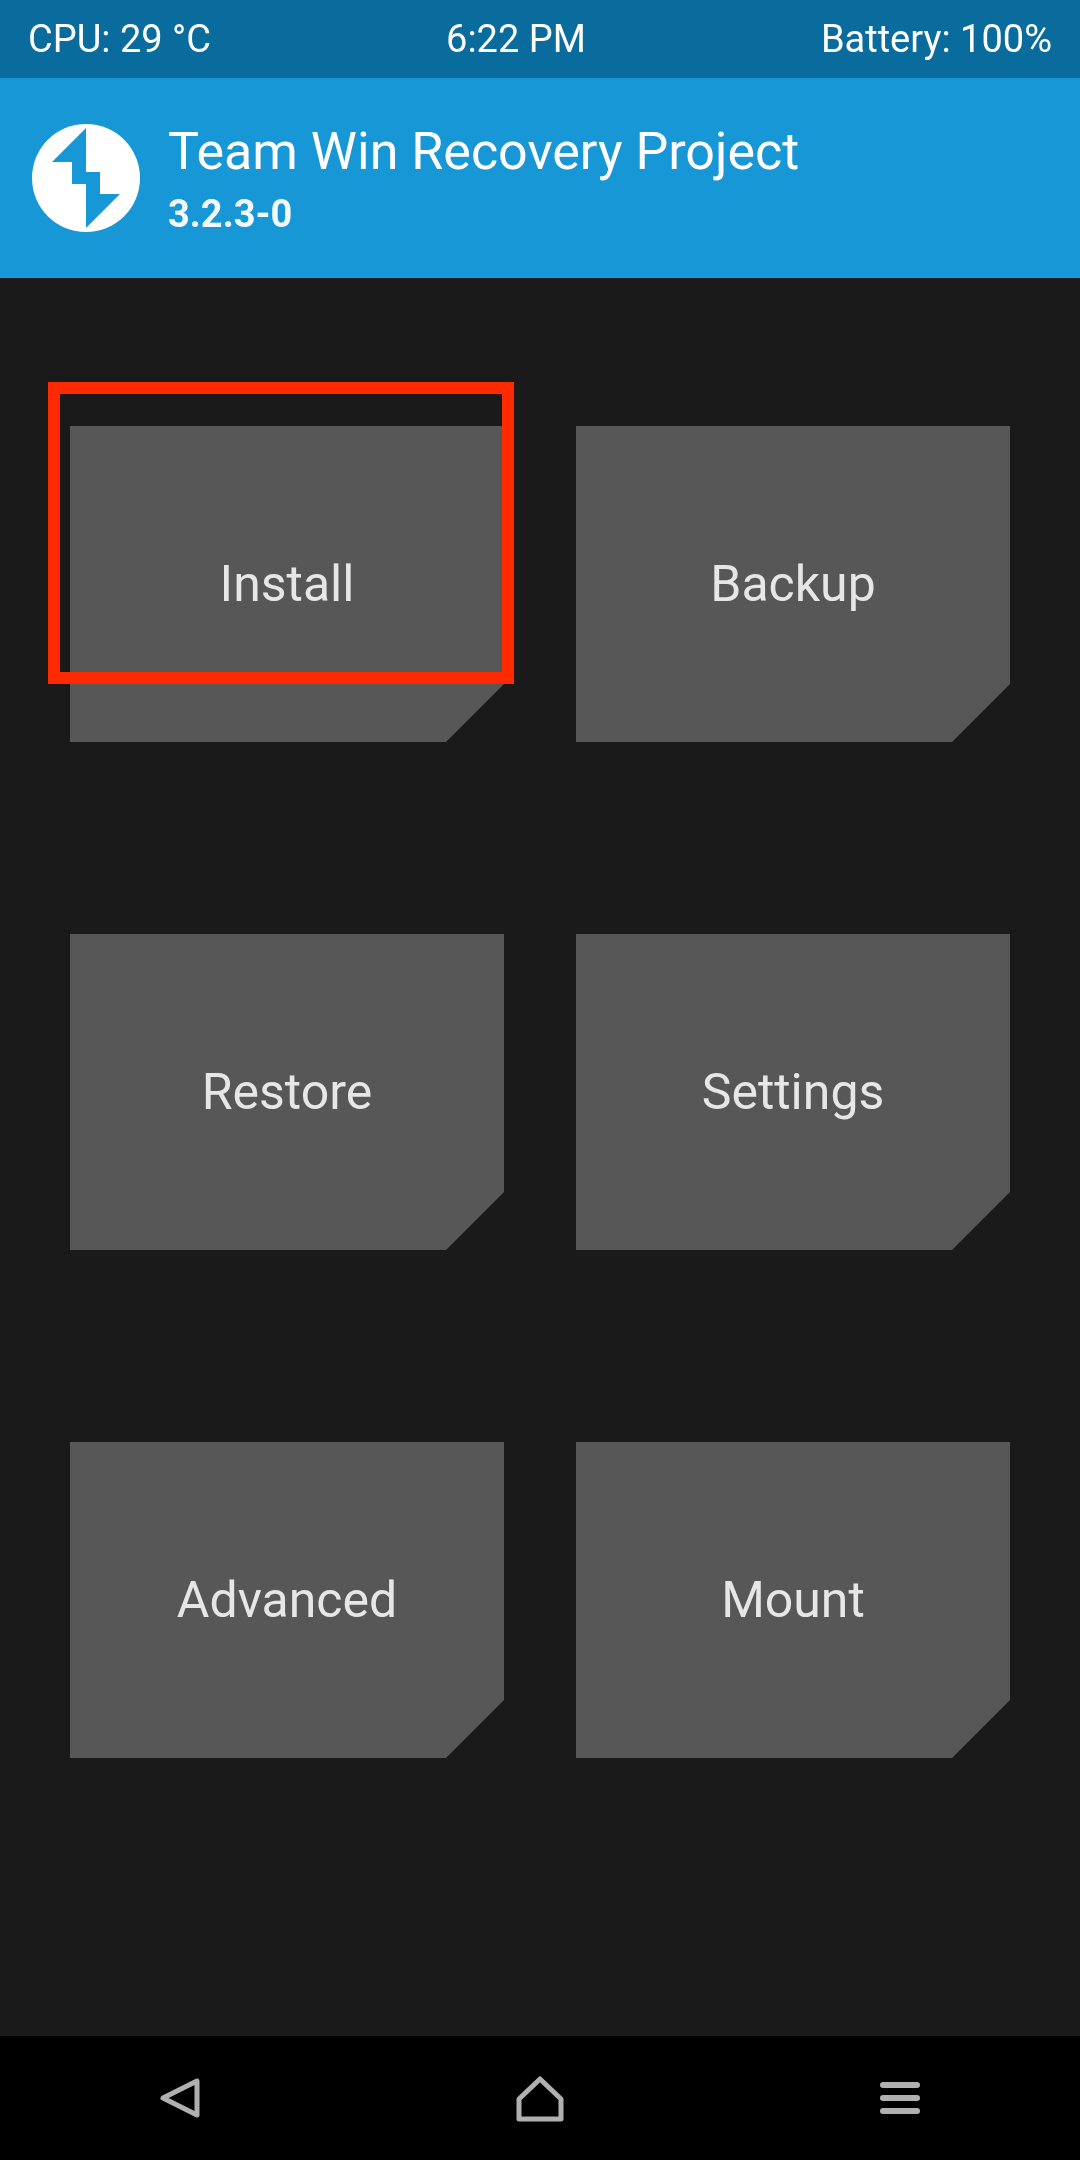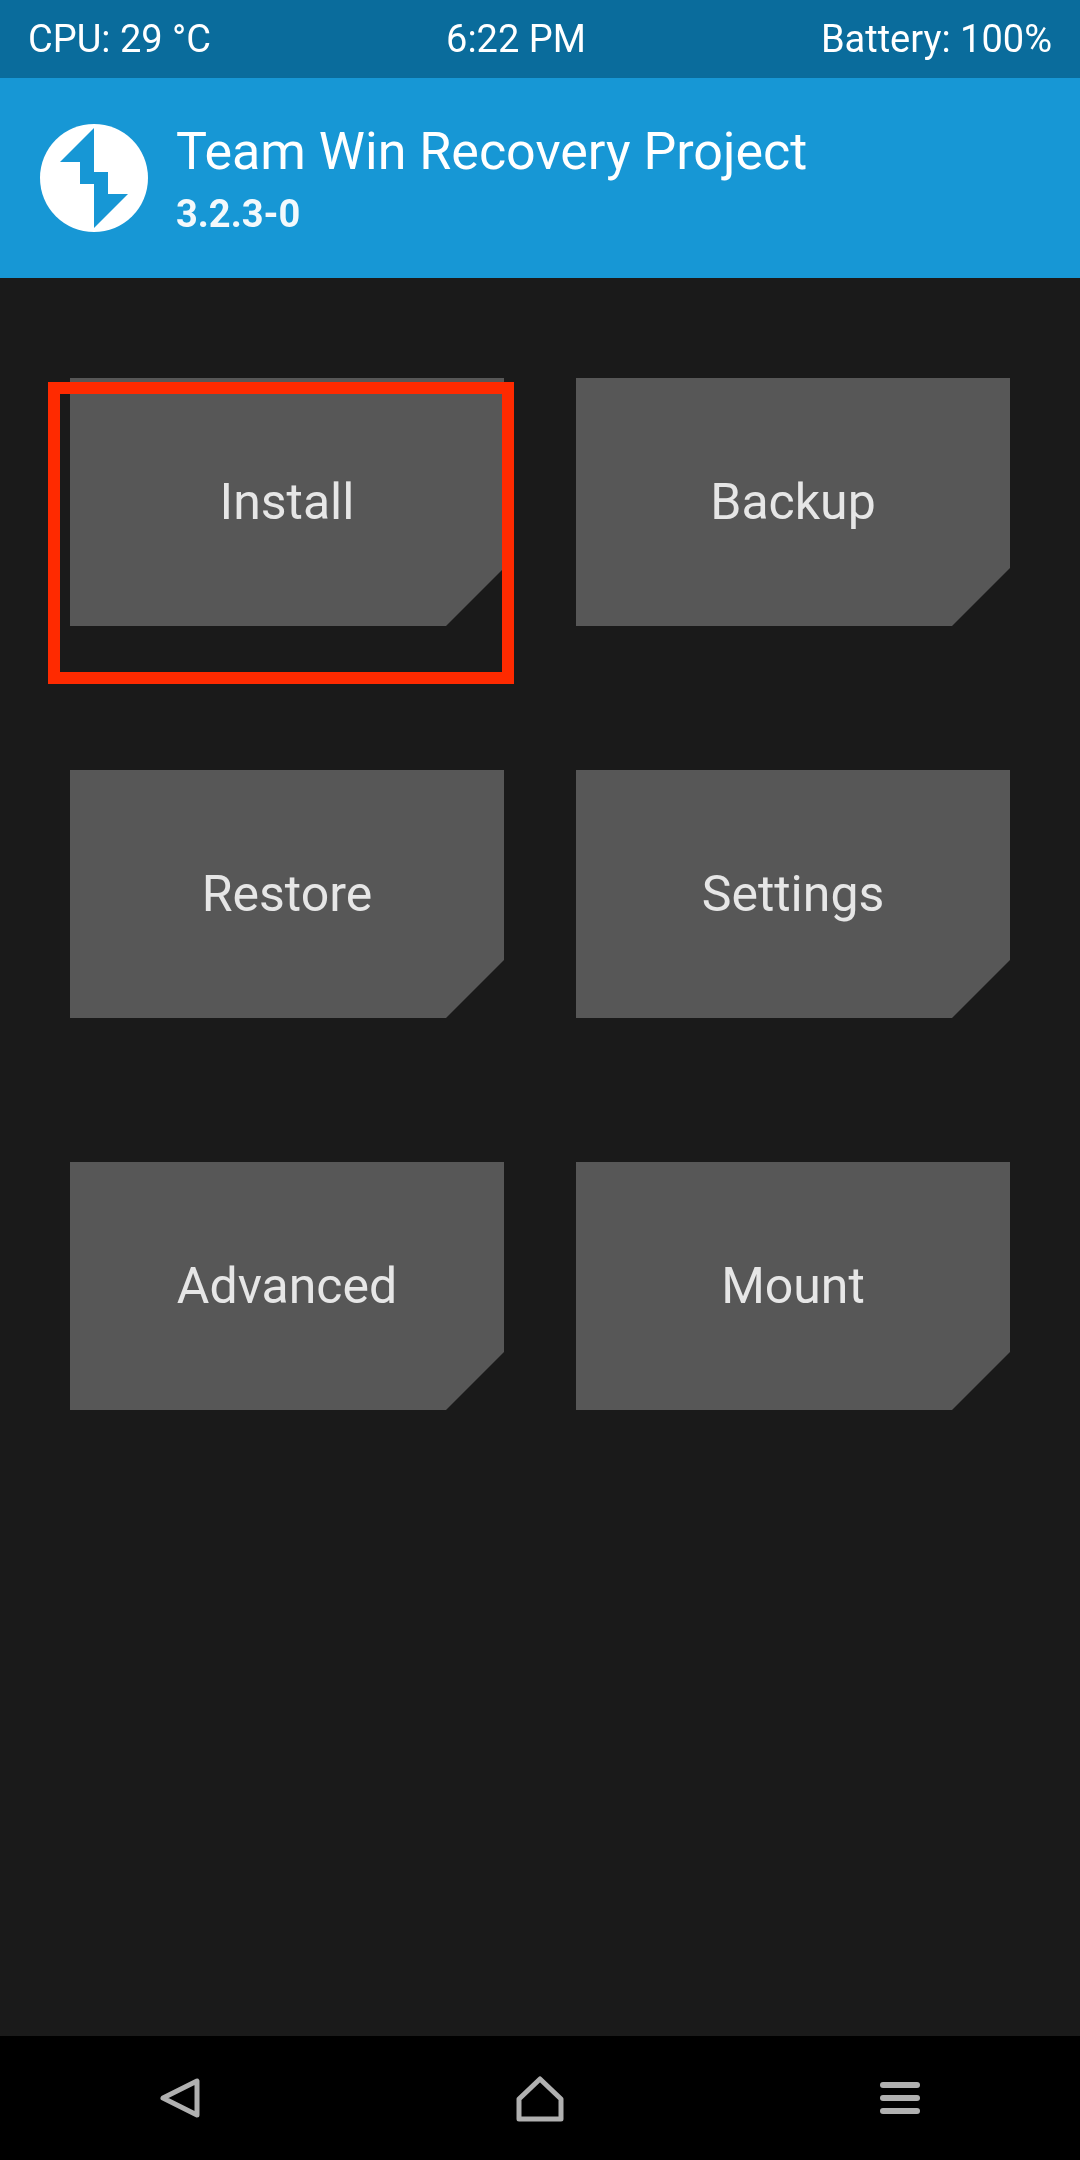--- a/index.html
+++ b/index.html
@@ -20,49 +20,50 @@
     padding: 1px 28px;
     color: #ffffff;
     font-size: 38px;
     font-weight: 400;
   }
   .header {
     height: 200px;
     background: #1797d5;
     display: flex;
     align-items: center;
-    padding: 0 40px;
+    padding: 0 32px;
     gap: 28px;
   }
   .logo-wrap {
     width: 108px;
     height: 108px;
     flex-shrink: 0;
   }
   .header-text { color: #ffffff; }
   .header-title { font-size: 52px; font-weight: 400; margin-bottom: 10px; }
   .header-version { font-size: 38px; font-weight: 700; opacity: 0.95; }
   .grid {
     padding: 100px 70px 0 70px;
     display: grid;
     grid-template-columns: 1fr 1fr;
     column-gap: 72px;
     row-gap: 144px;
   }
   .tile {
     position: relative;
-    height: 248px;
+    height: 316px;
     background: #575757;
     color: #e6e6e6;
     font-size: 50px;
     font-weight: 400;
     display: flex;
     align-items: center;
     justify-content: center;
     clip-path: polygon(0 0, 100% 0, 100% calc(100% - 58px), calc(100% - 58px) 100%, 0 100%);
+    margin-top: 48px;
   }
   .highlight-box {
     position: absolute;
     border: 12px solid #ff2a00;
     pointer-events: none;
     top: 382px;
     left: 48px;
     width: 466px;
     height: 302px;
   }

